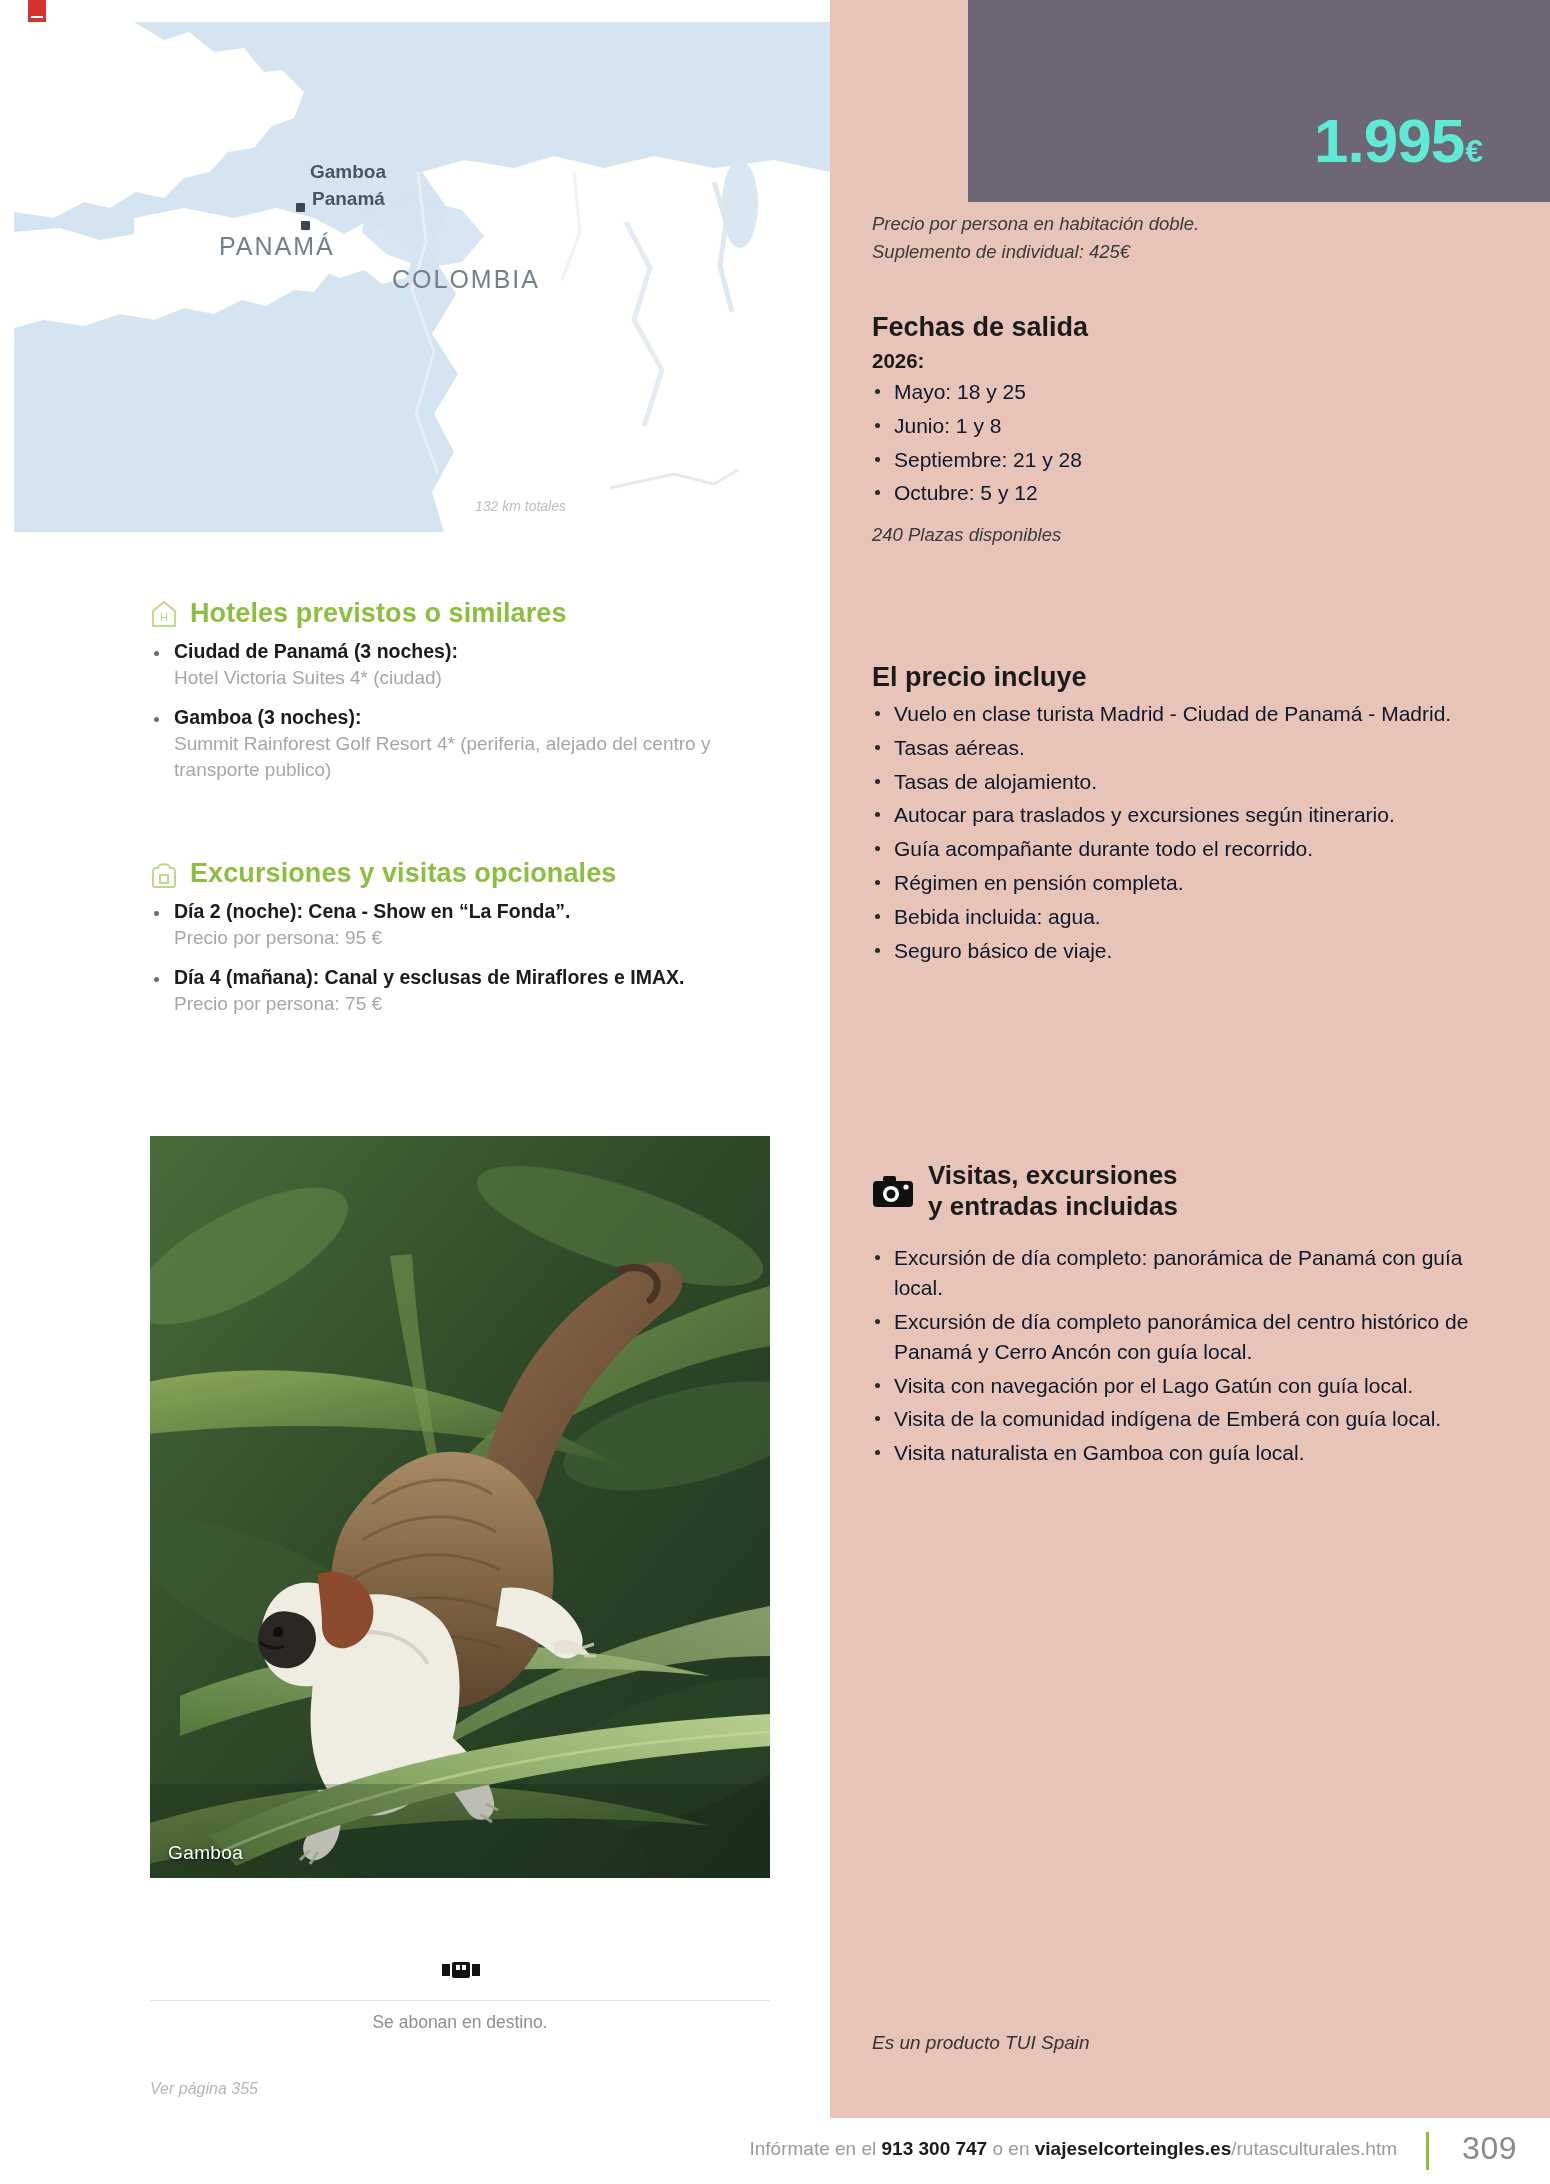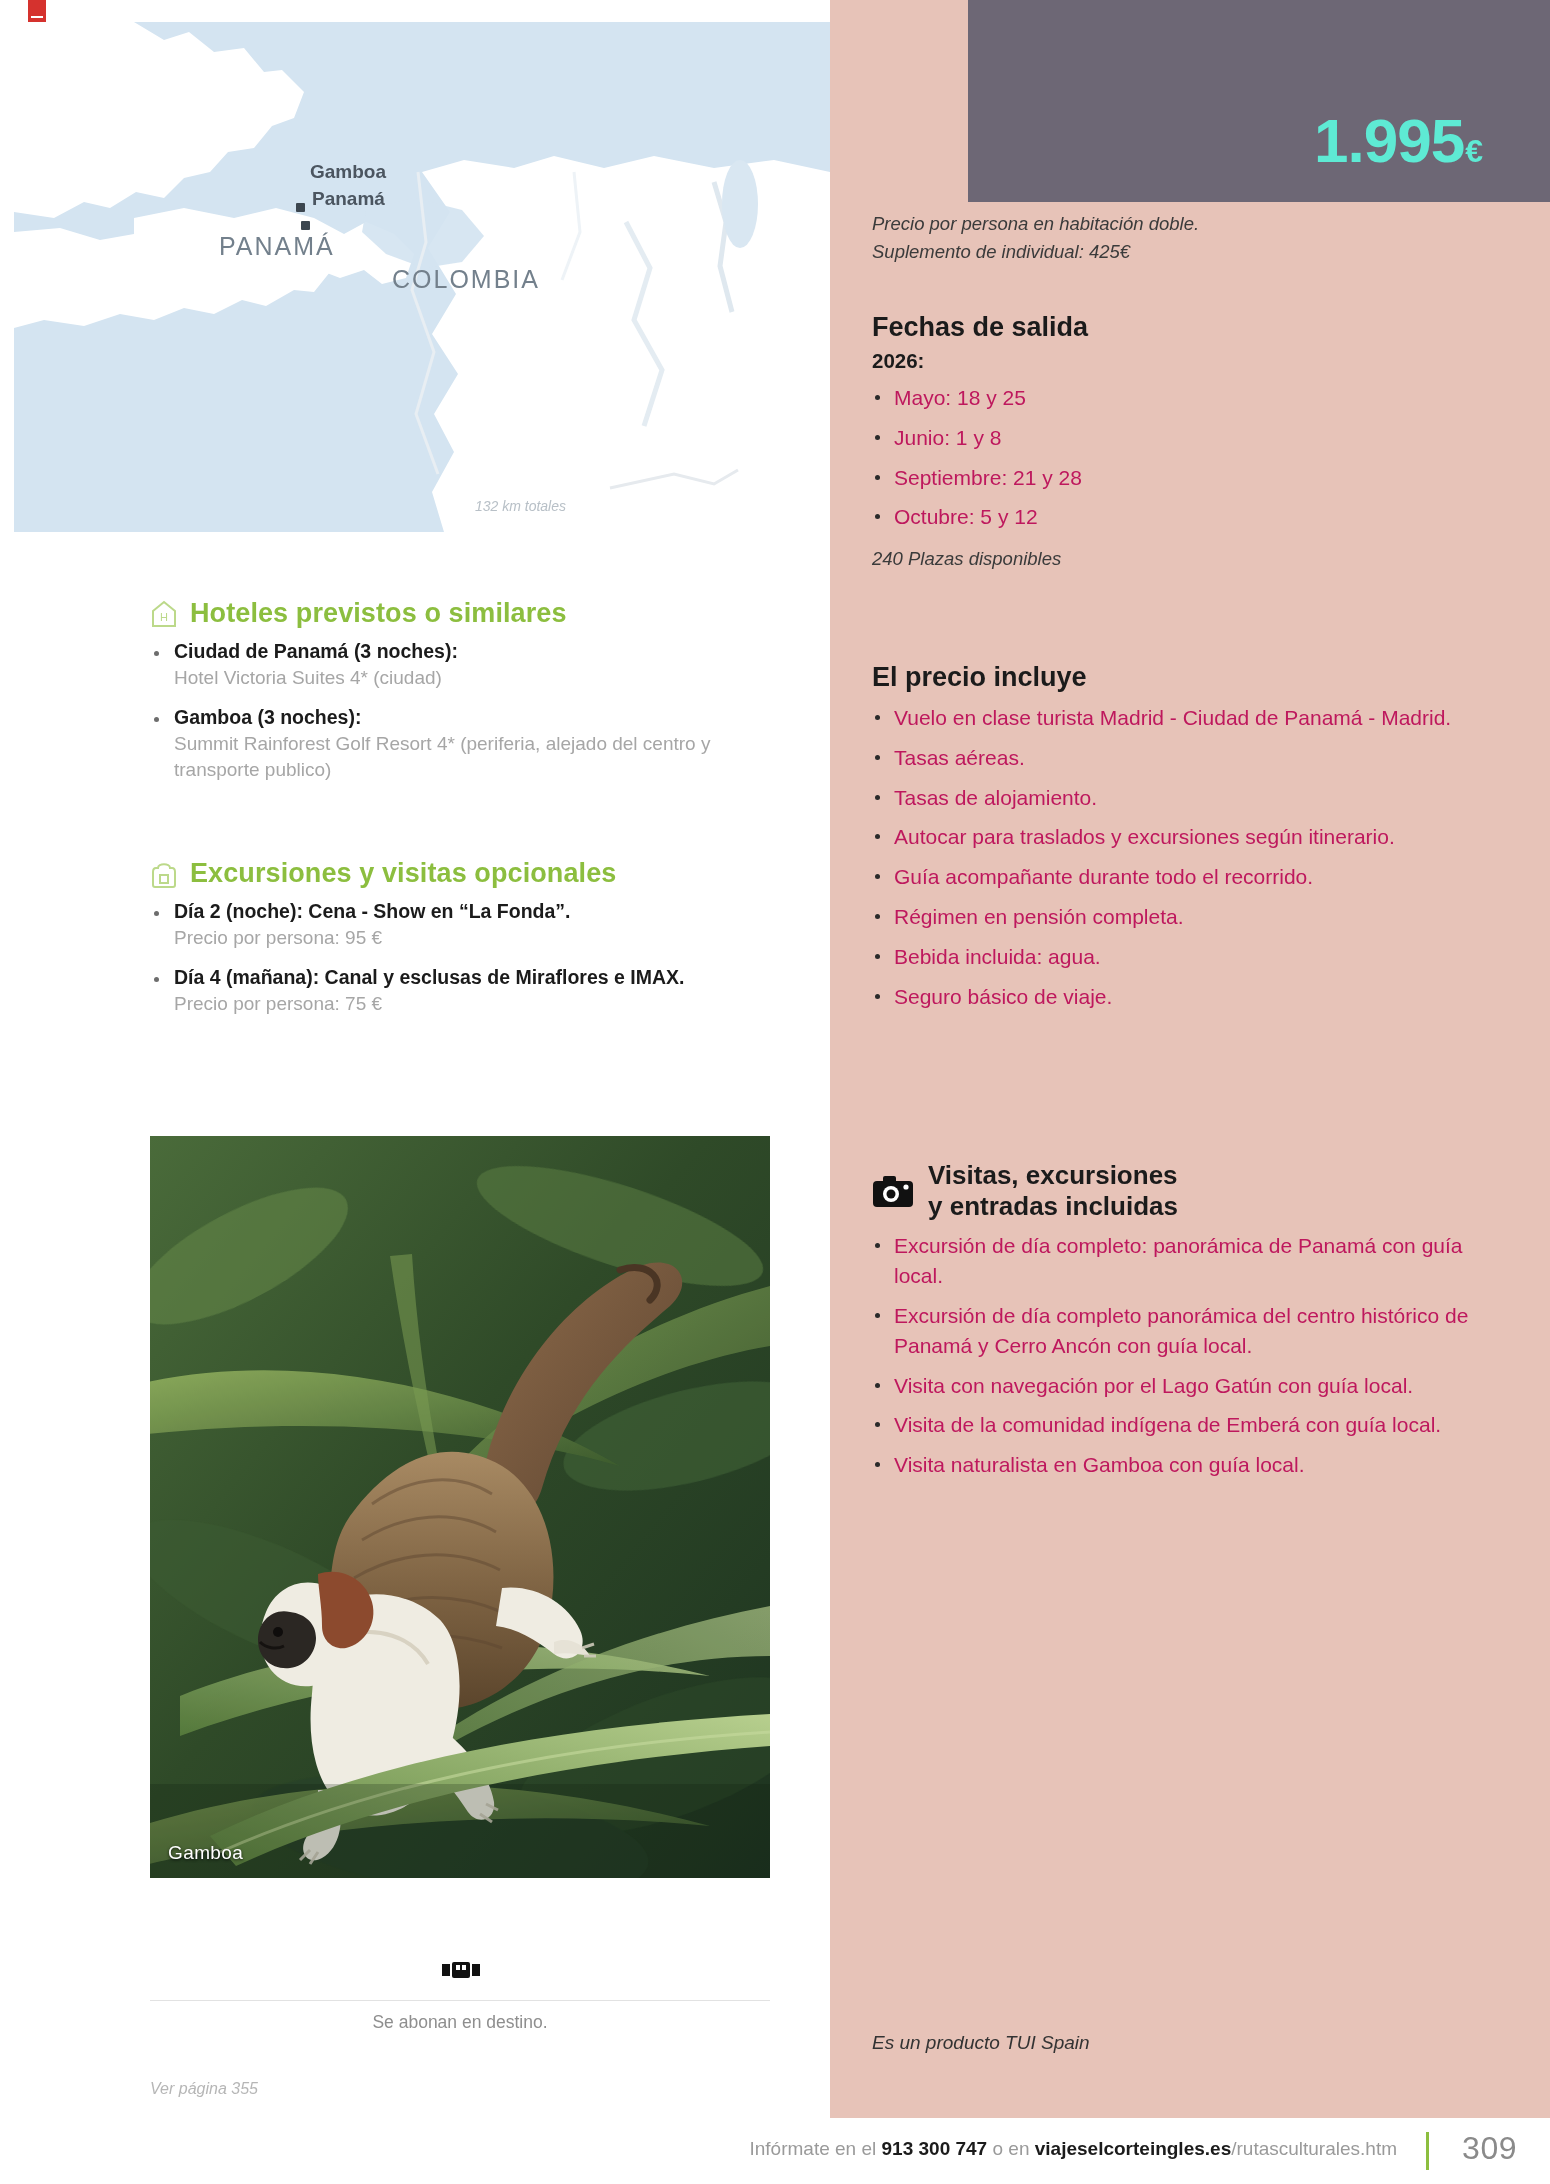--- a/index.html
+++ b/index.html
@@ -237,44 +237,43 @@
     font-size: 20.5px;
     font-weight: 700;
     color: #1b1b1b;
     margin-bottom: 4px;
   }
   ul.rl { list-style: none; margin: 0; padding: 0; }
   ul.rl > li {
     position: relative;
     padding-left: 22px;
     font-size: 21px;
-    color: #be185d;
+    color: #0f172a;
     line-height: 1.42;
     margin-bottom: 4px;
-    margin-top: 10px;
   }
   ul.rl > li::before {
     content: "";
     position: absolute;
     left: 3px; top: 12px;
     width: 5px; height: 5px;
     background: #2a2a2a;
     border-radius: 50%;
   }
   .r-note {
     font-size: 18.5px;
     font-style: italic;
     color: #3b3b3b;
     margin-top: 16px;
   }
   .r-head-ico {
     display: flex;
     align-items: center;
     gap: 14px;
-    margin-bottom: 0;
+    margin-bottom: 22px;
   }
   .cam-ico { flex: 0 0 auto; width: 42px; height: 34px; }
   .r-head2 {
     font-size: 26px;
     font-weight: 700;
     color: #1b1b1b;
     line-height: 1.18;
   }
   .tui {
     position: absolute;

